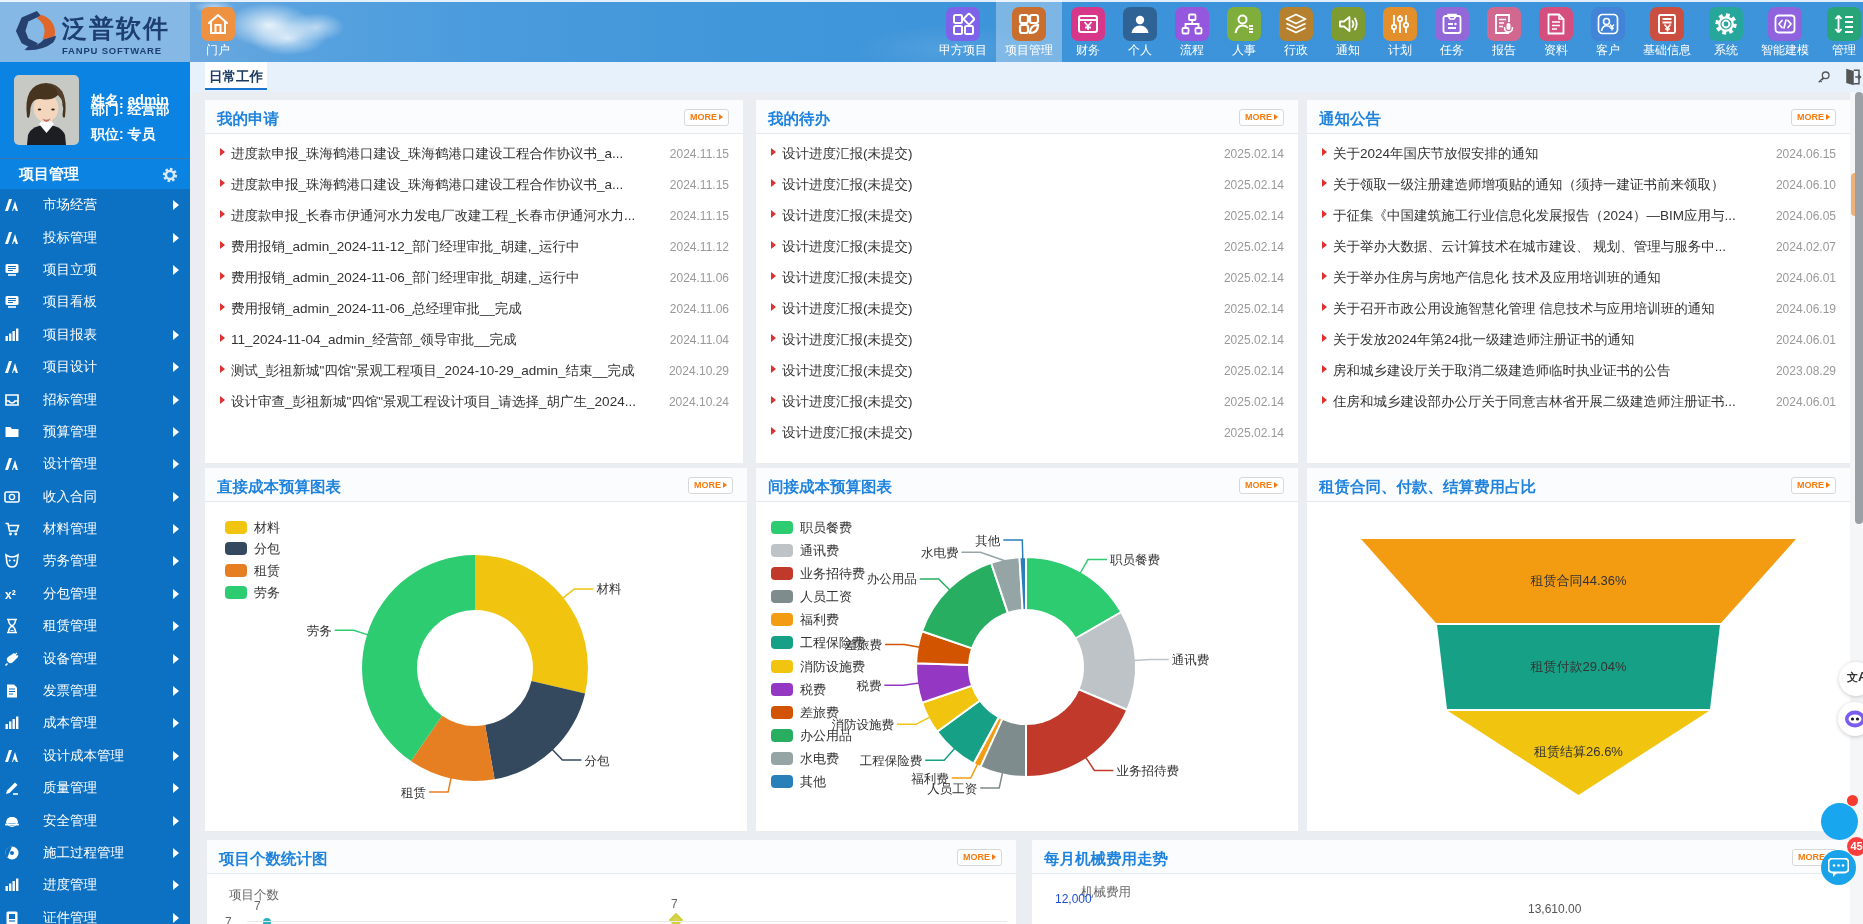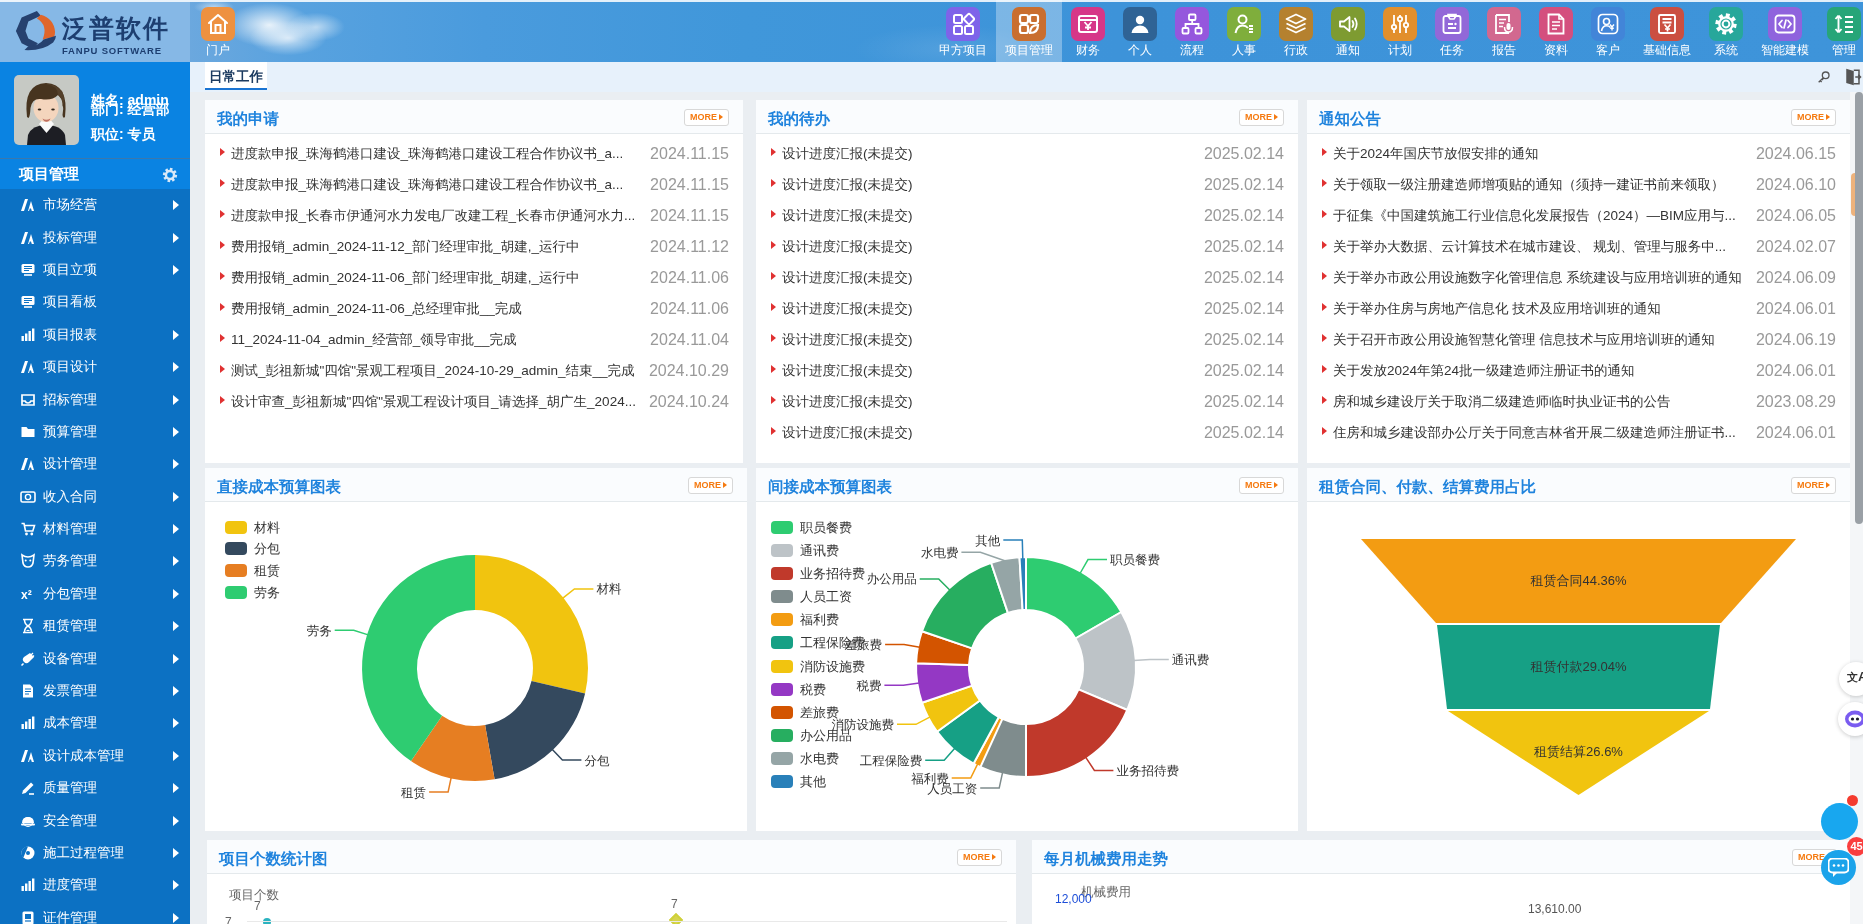--- a/index.html
+++ b/index.html
@@ -17,34 +17,34 @@
 .navitem .ic{margin:7px auto 0;width:34px;height:34px;border-radius:7px;position:relative;display:flex;align-items:center;justify-content:center}
 .navitem .lb{margin-top:2px;line-height:14px;white-space:nowrap}
 .navsel{background:rgba(255,255,255,.32)}
 #sidebar{position:absolute;left:0;top:62px;width:190px;height:862px;background:#0c71c3}
 #usercard{position:absolute;left:0;top:0;width:190px;height:96px;background:#0a83e2}
 #userhdr{position:absolute;left:0;top:96px;width:190px;height:31px;background:#0a83e2;border-top:1px solid #3a78ad;color:#fff;font-weight:bold;font-size:15px;line-height:30px;padding-left:19px}
 .uinfo{position:absolute;left:91px;color:#fff;font-size:14px;font-weight:bold;white-space:nowrap}
 #menu{position:absolute;left:0;top:127px;width:190px}
 .mi{height:32.4px;position:relative;color:#fff;font-size:13.5px}
 .mi .t{position:absolute;left:43px;top:50%;transform:translateY(-50%);white-space:nowrap}
-.mi .ico{position:absolute;left:20px;top:50%;transform:translateY(-50%);width:16px;height:16px;display:flex;align-items:center;justify-content:center}
+.mi .ico{position:absolute;left:4px;top:50%;transform:translateY(-50%);width:16px;height:16px;display:flex;align-items:center;justify-content:center}
 .mi .ar{position:absolute;right:11px;top:50%;transform:translateY(-50%);width:0;height:0;border-left:6px solid #fff;border-top:5px solid transparent;border-bottom:5px solid transparent}
 #tabbar{position:absolute;left:190px;top:62px;width:1673px;height:30px;background:#e7f1fb}
 #tab1{position:absolute;left:15px;top:0;width:62px;height:28px;background:#fff;color:#1c3b60;font-weight:bold;font-size:13.5px;text-align:center;line-height:29px;border-bottom:2px solid #1a74d2}
 .panel{position:absolute;background:#fff}
 .phdr{position:relative;height:34px;background:#fafcfe;border-bottom:1px solid #e4e9ec}
 .phdr .tt{position:absolute;left:12px;top:9px;font-size:15.5px;font-weight:bold;color:#1f83dd}
 .more{position:absolute;right:14px;top:9px;width:45px;height:17px;border:1px solid #d8d8d8;border-radius:3px;background:#fff;color:#f57a10;font-size:9px;font-weight:bold;text-align:center;line-height:15px}
 .more:after{content:"";display:inline-block;margin-left:2px;border-left:4px solid #f57a10;border-top:3px solid transparent;border-bottom:3px solid transparent}
 .lst{padding-top:4px}
 .li{height:31px;position:relative;font-size:13.5px;color:#333}
 .li .bu{position:absolute;left:15px;top:10px;width:0;height:0;border-left:5px solid #e03131;border-top:4px solid transparent;border-bottom:4px solid transparent}
 .li .tx{position:absolute;left:26px;top:50%;transform:translateY(-50%);white-space:nowrap;max-width:430px;overflow:hidden}
-.li .dt{position:absolute;right:14px;top:50%;transform:translateY(-50%);color:#999;font-size:16px}
+.li .dt{position:absolute;right:14px;top:50%;transform:translateY(-50%);color:#999;font-size:12px}
 svg text{font-family:"Liberation Sans",sans-serif}
 .legend{position:absolute}
 .lg{position:relative;height:23px}
 .lg .c{position:absolute;left:0;top:5px;width:22px;height:13px;border-radius:4px}
 .lg .l{position:absolute;left:29px;top:3px;font-size:13px;color:#333;white-space:nowrap}
 .fcir{position:absolute;border-radius:50%;}
 </style></head><body>
 
 <div id="topbar">
 <div class="cloud" style="left:224px;top:2px;width:90px;height:46px"></div>
@@ -651,25 +651,20 @@
       </div>
       <div class="li">
         <div class="bu"></div>
         <div class="tx" style="max-width:420px">于征集《中国建筑施工行业信息化发展报告（2024）—BIM应用与...</div>
         <div class="dt">2024.06.05</div>
       </div>
       <div class="li">
         <div class="bu"></div>
         <div class="tx" style="max-width:420px">关于举办大数据、云计算技术在城市建设、 规划、管理与服务中...</div>
         <div class="dt">2024.02.07</div>
-      </div>
-      <div class="li">
-        <div class="bu"></div>
-        <div class="tx" style="max-width:420px">关于举办市政公用设施数字化管理信息 系统建设与应用培训班的通知</div>
-        <div class="dt">2024.06.09</div>
       </div>
       <div class="li">
         <div class="bu"></div>
         <div class="tx" style="max-width:420px">关于举办住房与房地产信息化 技术及应用培训班的通知</div>
         <div class="dt">2024.06.01</div>
       </div>
       <div class="li">
         <div class="bu"></div>
         <div class="tx" style="max-width:420px">关于召开市政公用设施智慧化管理 信息技术与应用培训班的通知</div>
         <div class="dt">2024.06.19</div>

